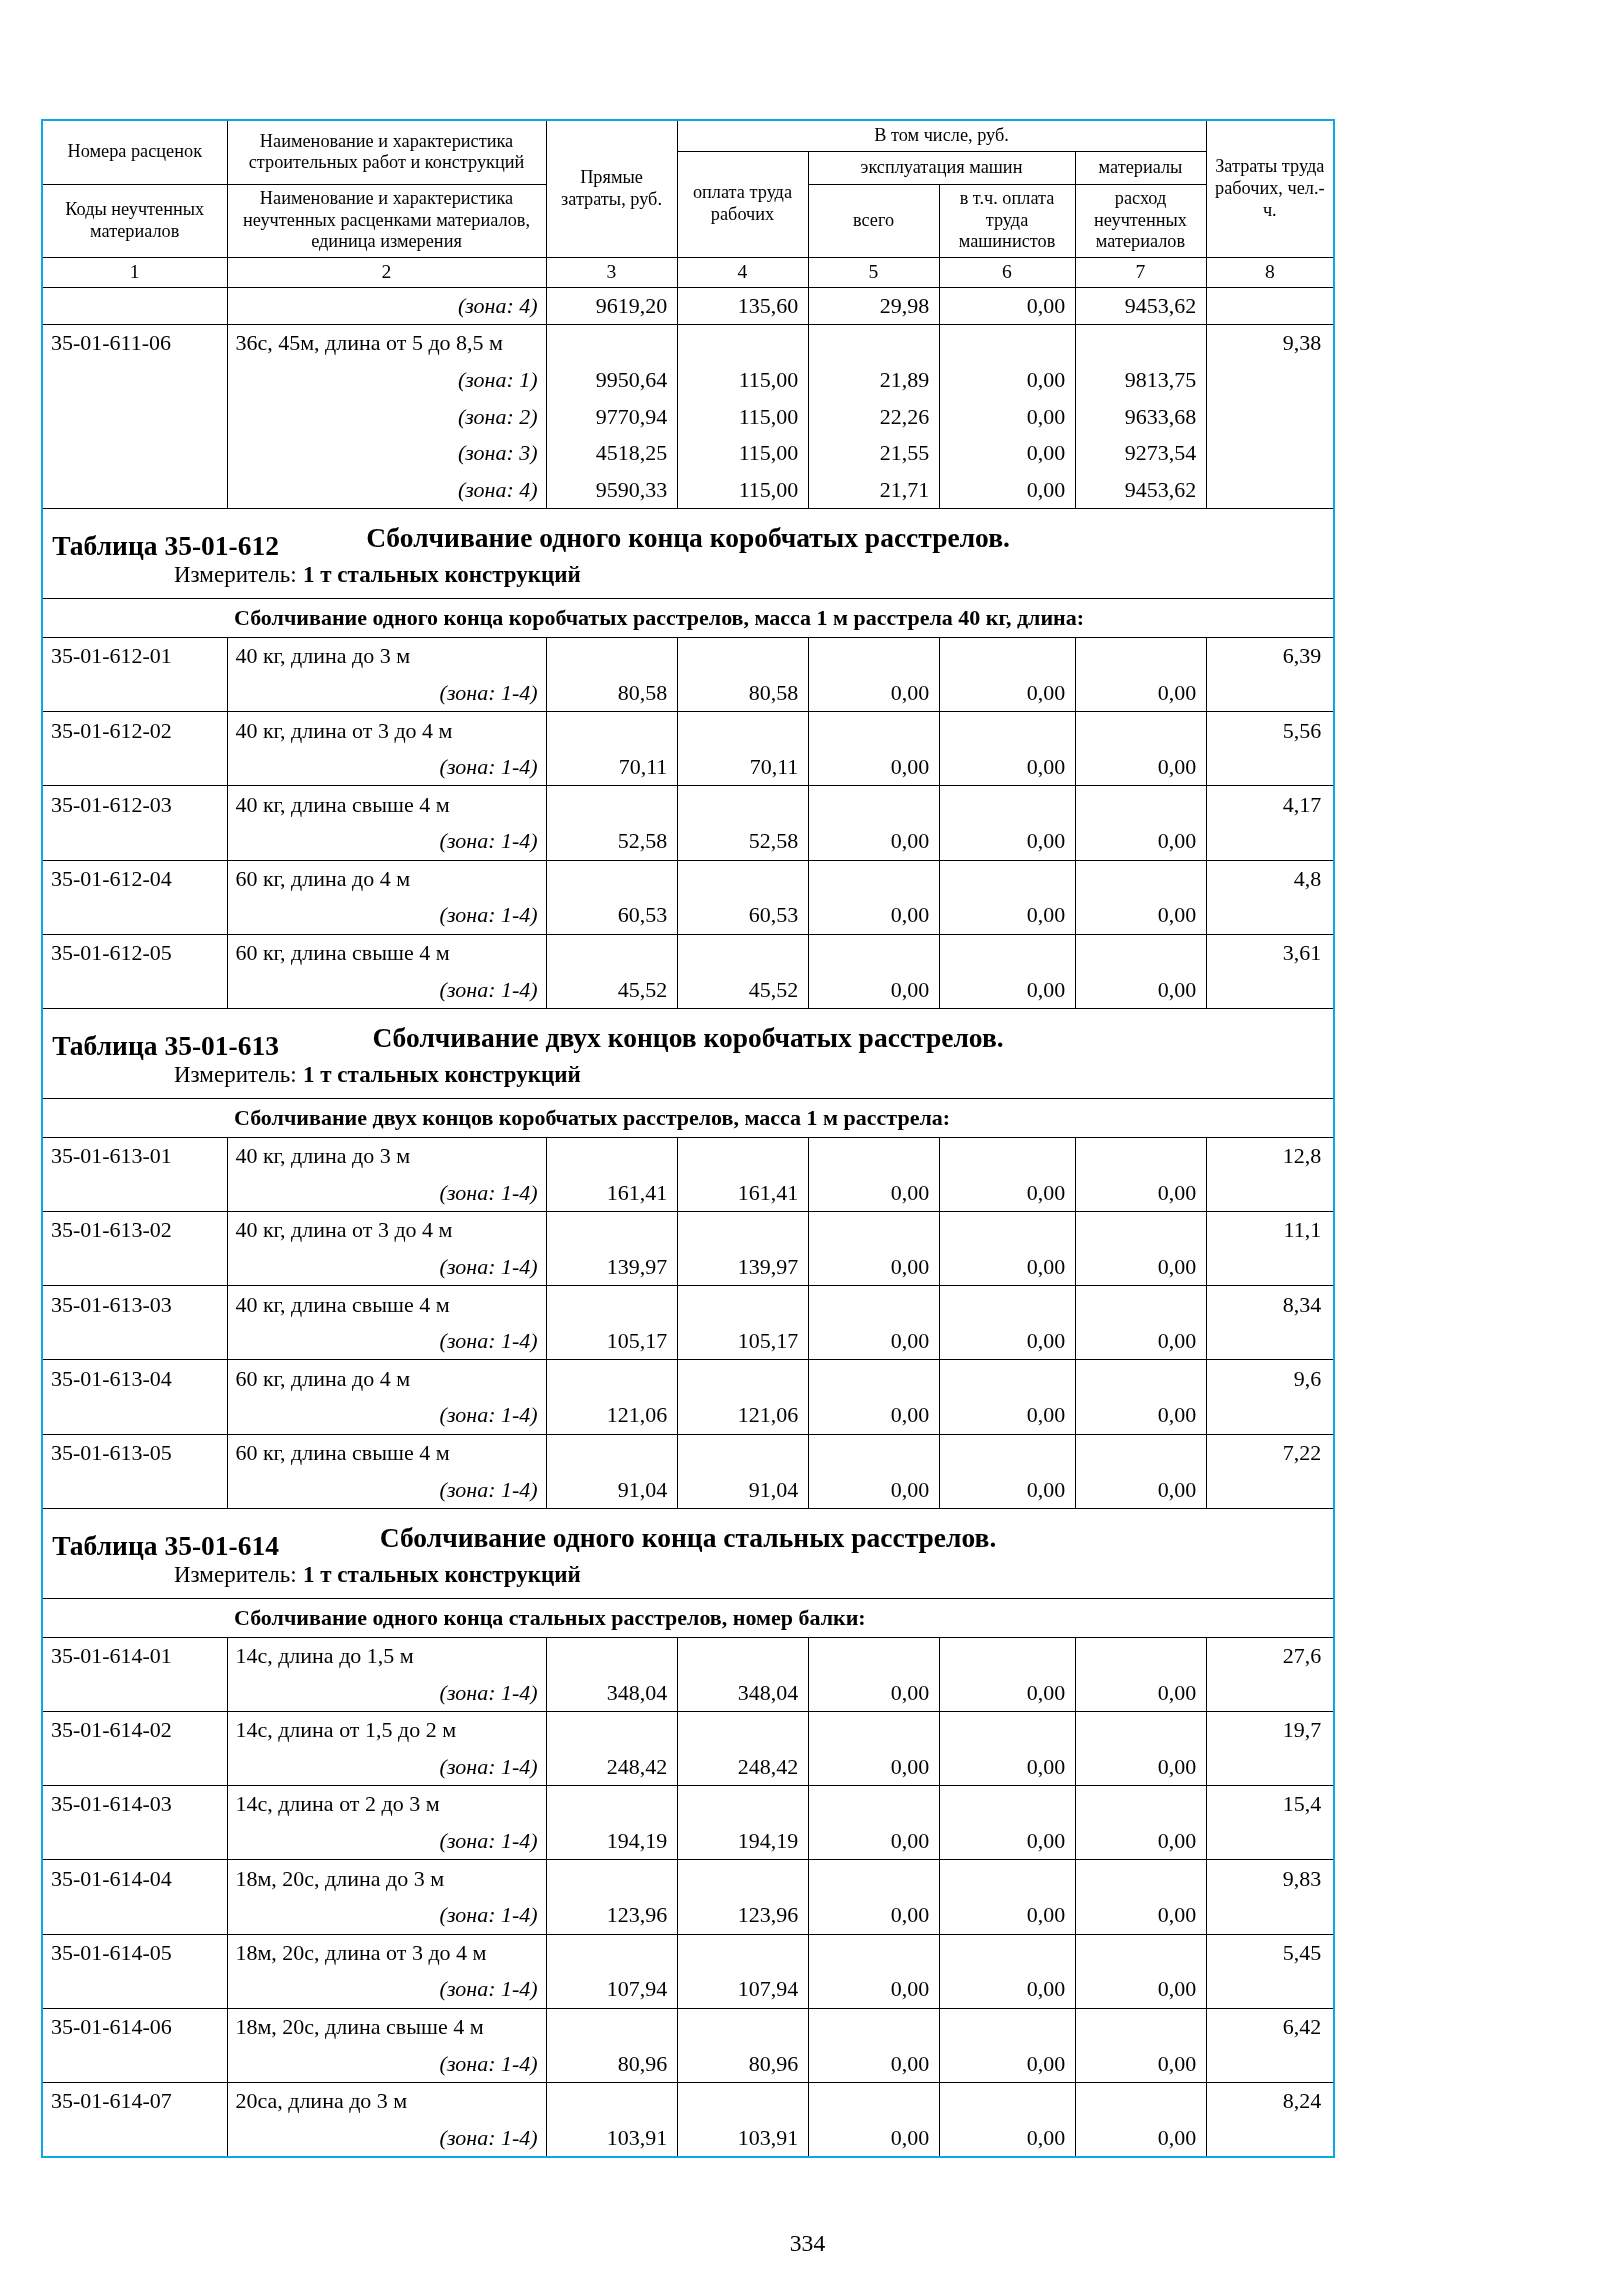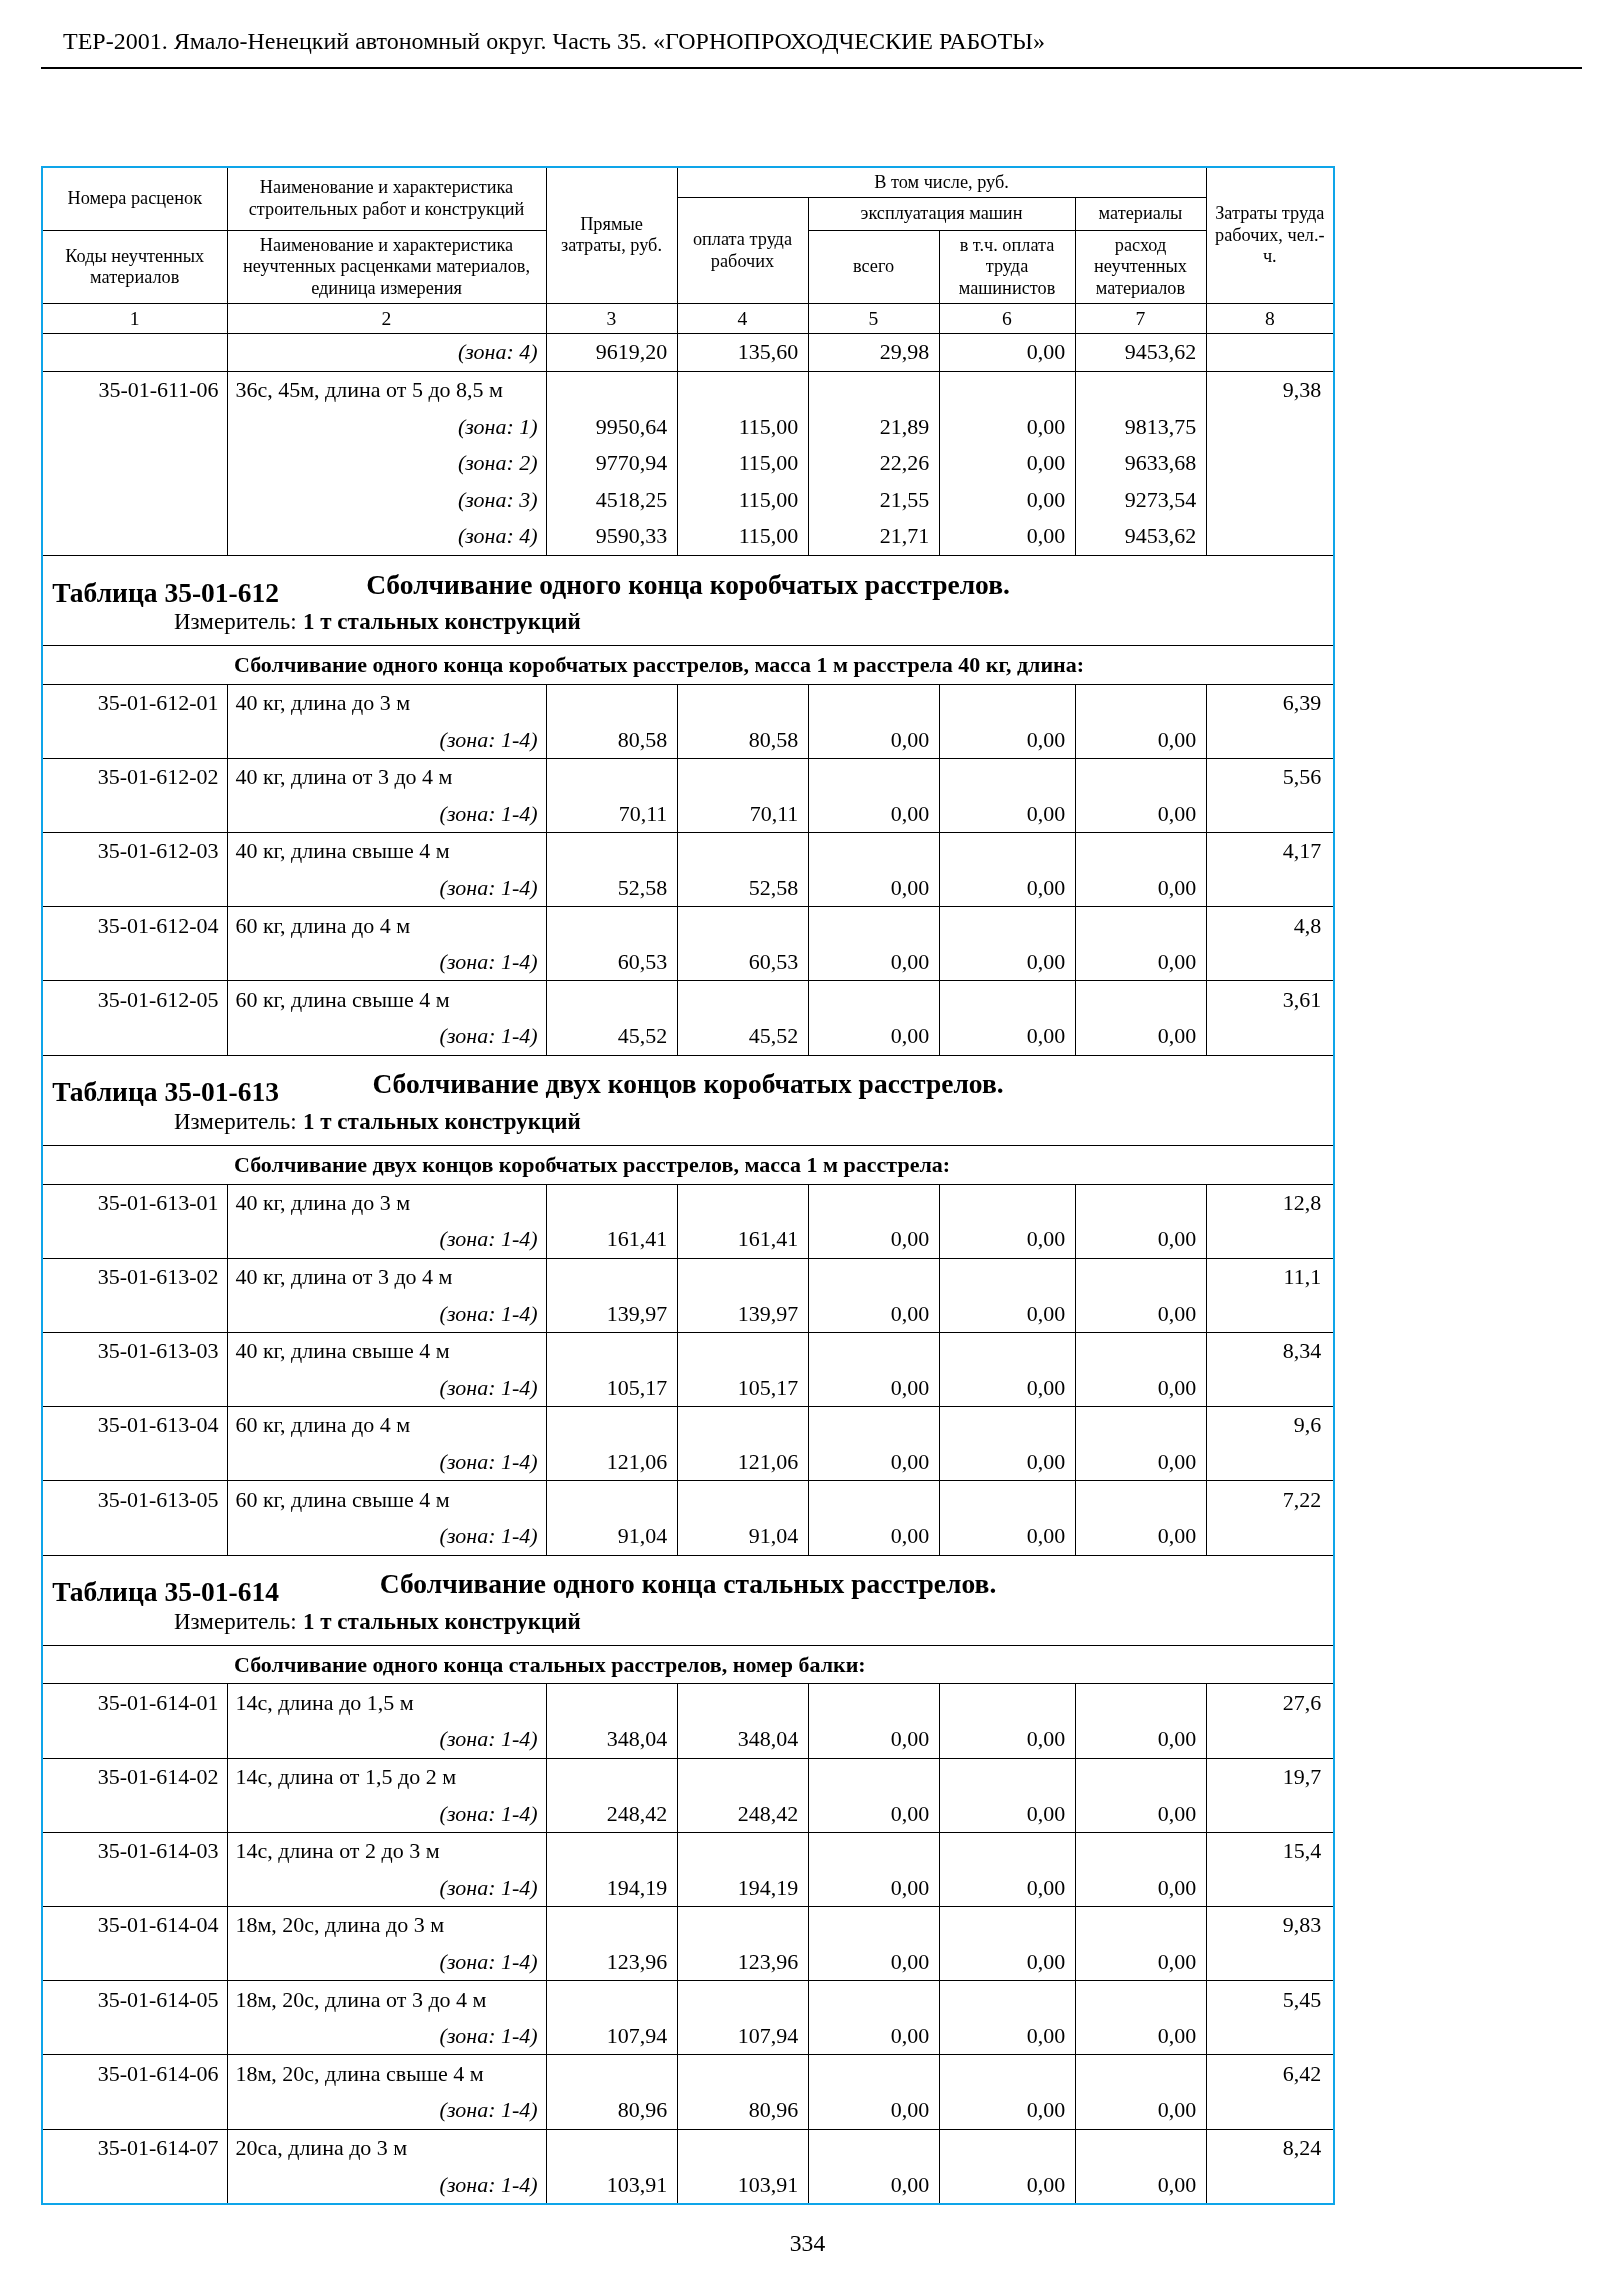--- a/index.html
+++ b/index.html
@@ -46,21 +46,21 @@
   tbody td {
     border-left: 1.3px solid #000;
     border-right: 1.3px solid #000;
     font-size: 22px;
     line-height: 30px;
     vertical-align: top;
     padding: 3.3px 7.9px;
   }
   tr.r-head td, tr.r-section td, tr.r-title td, tr.bt td { border-top: 1.3px solid #000; }
 
-  .c-code { text-align: right; white-space: nowrap; }
+  .c-code { text-align: left; white-space: nowrap; }
   .c-desc { text-align: left; white-space: nowrap; }
   .c-zone { text-align: right; font-style: italic; white-space: nowrap; }
   .c-num  { text-align: right; padding-right: 9.2px; white-space: nowrap; }
   .c-labor { text-align: right; padding-right: 11.8px; white-space: nowrap; }
 
   .c-title { padding: 11.8px 0 9.2px 0; }
   .title-line { position: relative; text-align: center; font-weight: bold; font-size: 27.5px; line-height: 34px; }
   .tnum { position: absolute; left: 9.2px; top: 8px; white-space: nowrap; }
   .tname { white-space: nowrap; }
   .izm-line { font-size: 23px; line-height: 29px; margin-top: 5.2px; padding-left: 131px; text-align: left; }
@@ -72,23 +72,20 @@
     position: absolute; left: 0; bottom: 38px;
     width: 1615px; text-align: center;
     font-size: 23.6px;
   }
 </style>
 </head>
 <body>
 
 <div class="page">
 
-  <div class="doc-header">
-    <span>ТЕР-2001. Ямало-Ненецкий автономный округ. Часть 35. «ГОРНОПРОХОДЧЕСКИЕ РАБОТЫ»</span>
-  </div>
 
   <table class="costing-table">
     <colgroup>
       <col style="width:185px">
         <col style="width:319px">
         <col style="width:131px">
         <col style="width:131px">
       <col style="width:131px">
         <col style="width:136px">
         <col style="width:131px">

